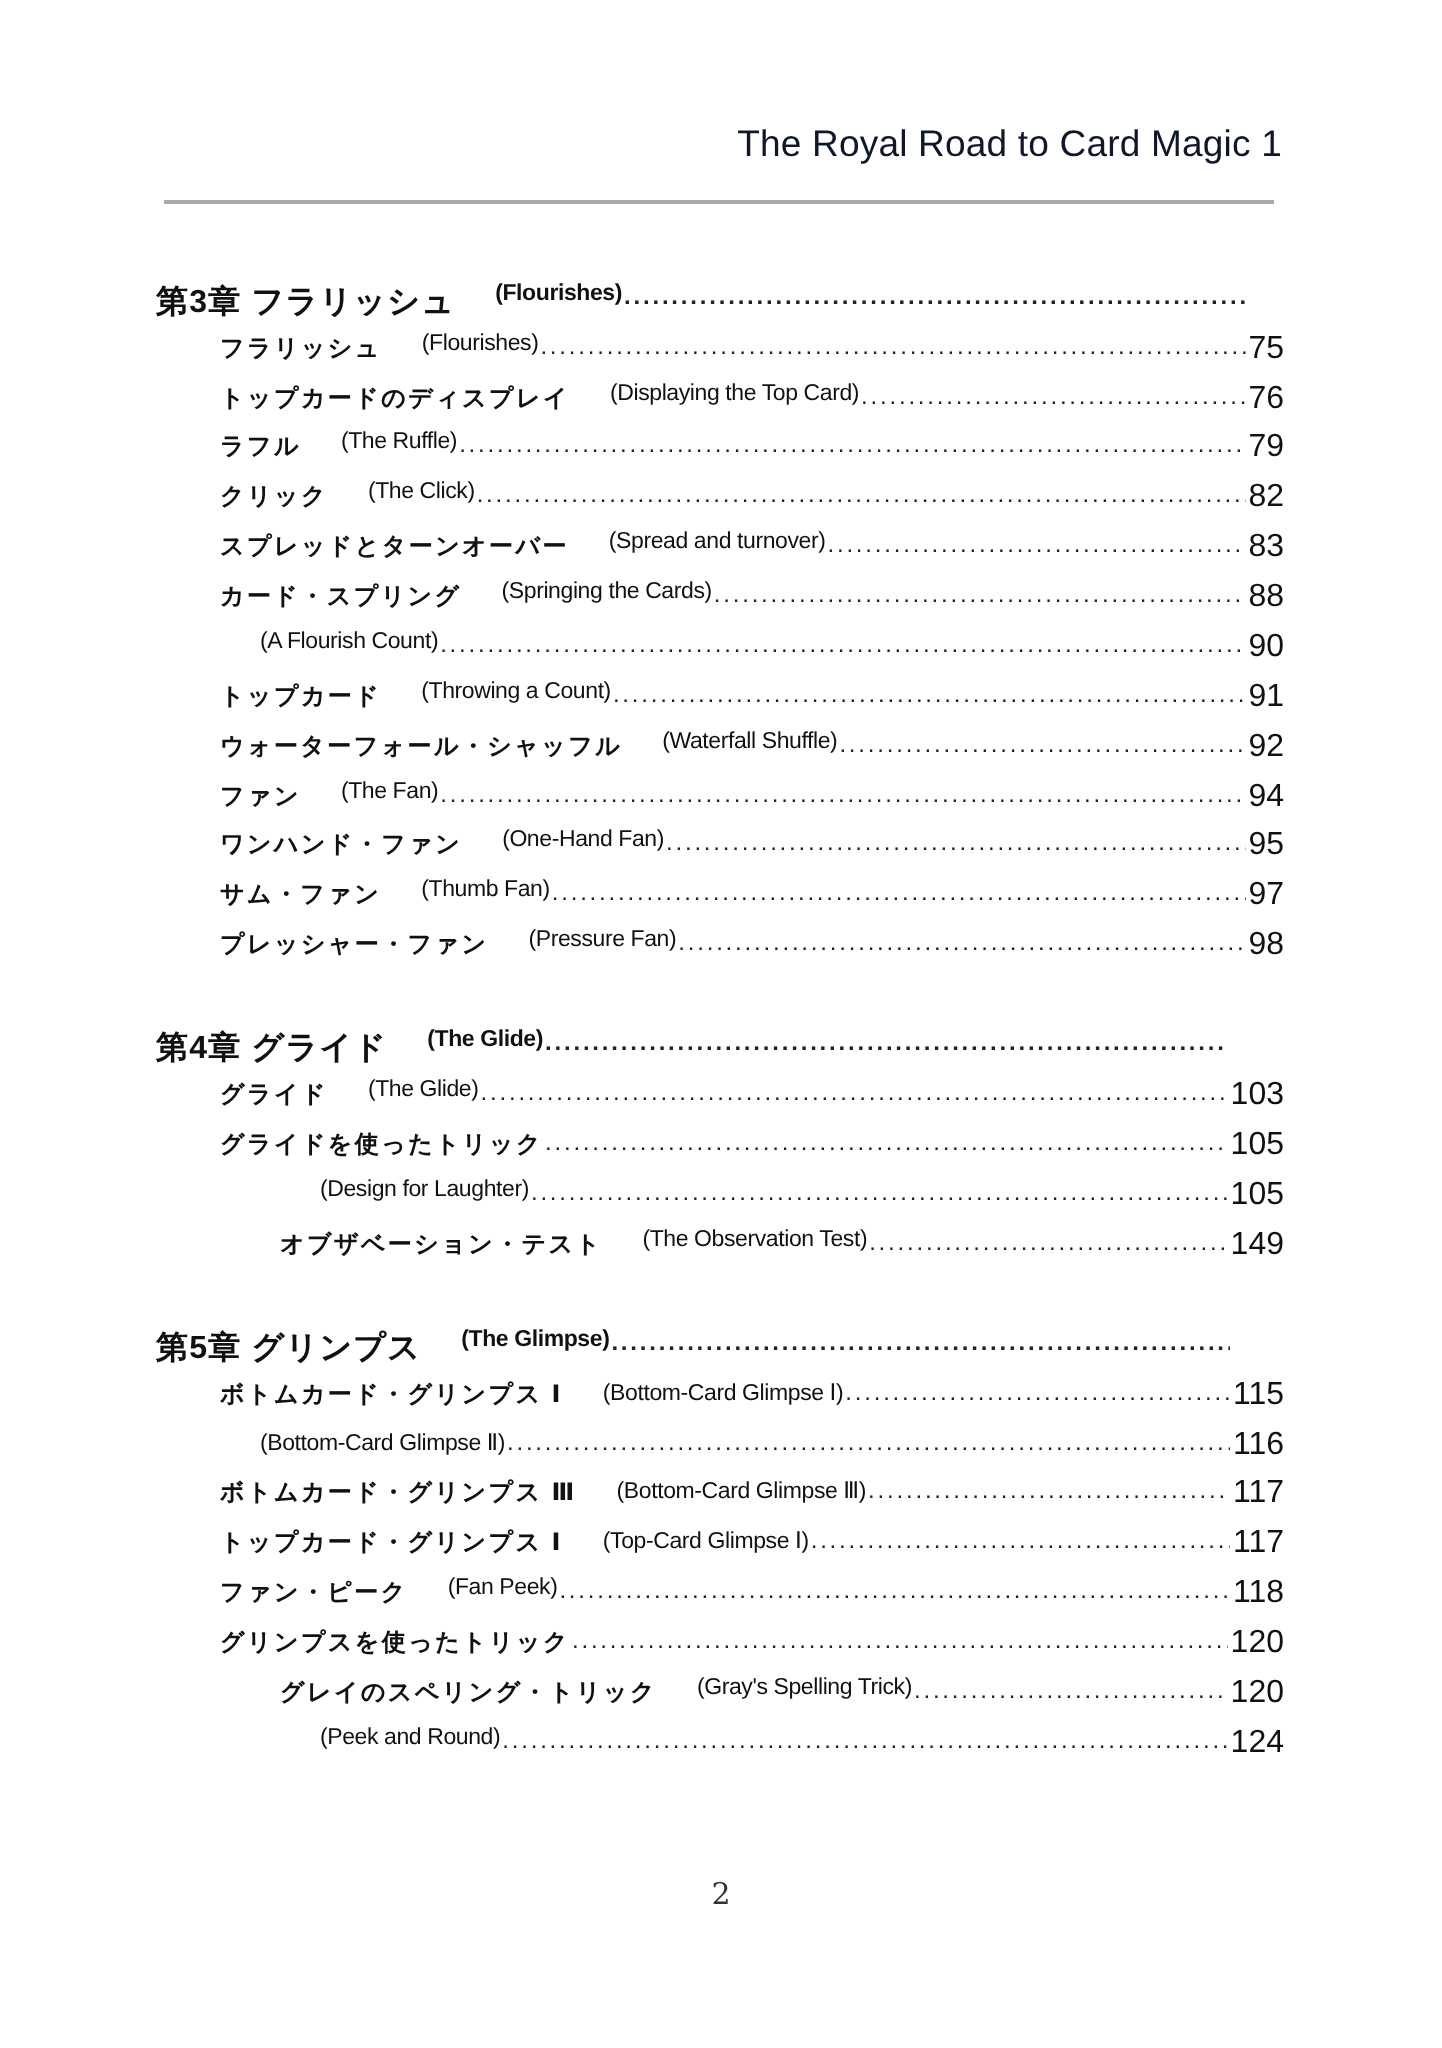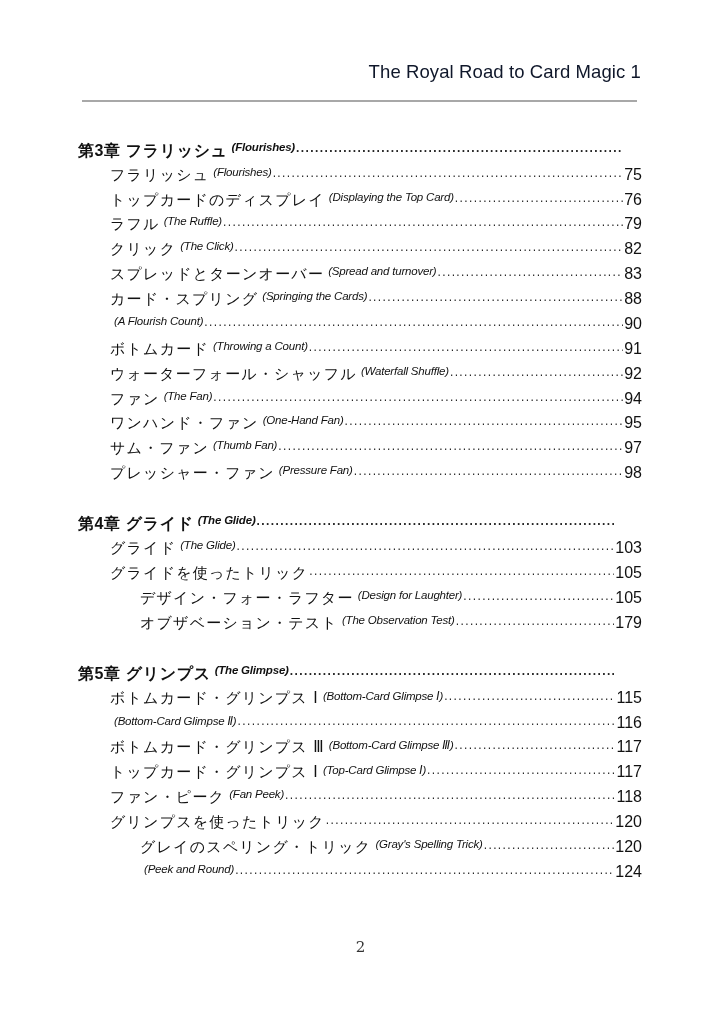--- a/index.html
+++ b/index.html
@@ -13,22 +13,22 @@
   }
   .head-rule {
     position: absolute; left: 82px; top: 100px; width: 555px; height: 2px;
     background: #a8a8a8;
   }
   .toc { position: absolute; left: 0; top: 0; width: 721px; }
   .row {
     position: absolute; display: flex; align-items: flex-start;
     height: 24px; white-space: nowrap; overflow: hidden;
   }
-  .row .jp { font-size: 15px; letter-spacing: 1.2px; }
-  .row .en { font-size: 11.5px; margin-left: 4px; letter-spacing: -0.2px; font-style: italic; }
+  .row .jp { font-size: 12px; letter-spacing: 1.2px; font-weight: bold; }
+  .row .en { font-size: 11.5px; margin-left: 20px; letter-spacing: -0.2px; }
   .row .leader {
     flex: 1 1 auto; overflow: hidden; margin: 0 1px;
     font-size: 12px; letter-spacing: 1.4px; color: #222;
   }
   .row .leader::before {
     content: "................................................................................................................................................................................................................................................";
   }
   .row .page { font-size: 16px; flex: 0 0 auto; }
   .row.chapter .jp { font-weight: bold; font-size: 16px; letter-spacing: 0.6px; }
   .row.chapter .en { font-weight: bold; font-size: 11.5px; }
@@ -91,21 +91,21 @@
     <span class="en">(Springing the Cards)</span>
     <span class="leader"></span>
     <span class="page">88</span>
   </div>
   <div class="row lvl1" style="top:315px">
     <span class="en">(A Flourish Count)</span>
     <span class="leader"></span>
     <span class="page">90</span>
   </div>
   <div class="row lvl1" style="top:340px">
-    <span class="jp">ボトムカード</span>
+    <span class="jp">トップカード</span>
     <span class="en">(Throwing a Count)</span>
     <span class="leader"></span>
     <span class="page">91</span>
   </div>
   <div class="row lvl1" style="top:365px">
     <span class="jp">ウォーターフォール・シャッフル</span>
     <span class="en">(Waterfall Shuffle)</span>
     <span class="leader"></span>
     <span class="page">92</span>
   </div>
@@ -146,30 +146,29 @@
     <span class="leader"></span>
     <span class="page">103</span>
   </div>
   <div class="row lvl1" style="top:564px">
     <span class="jp">グライドを使ったトリック</span>
 
     <span class="leader"></span>
     <span class="page">105</span>
   </div>
   <div class="row lvl2" style="top:589px">
-    <span class="jp">デザイン・フォー・ラフター</span>
     <span class="en">(Design for Laughter)</span>
     <span class="leader"></span>
     <span class="page">105</span>
   </div>
   <div class="row lvl2" style="top:614px">
     <span class="jp">オブザベーション・テスト</span>
     <span class="en">(The Observation Test)</span>
     <span class="leader"></span>
-    <span class="page">179</span>
+    <span class="page">149</span>
   </div>
 
   <div class="row chapter lvl0" style="top:664px">
     <span class="jp">第5章 グリンプス</span>
     <span class="en">(The Glimpse)</span>
     <span class="leader"></span>
     <span class="page">113</span>
   </div>
   <div class="row lvl1" style="top:689px">
     <span class="jp">ボトムカード・グリンプス Ⅰ</span>

